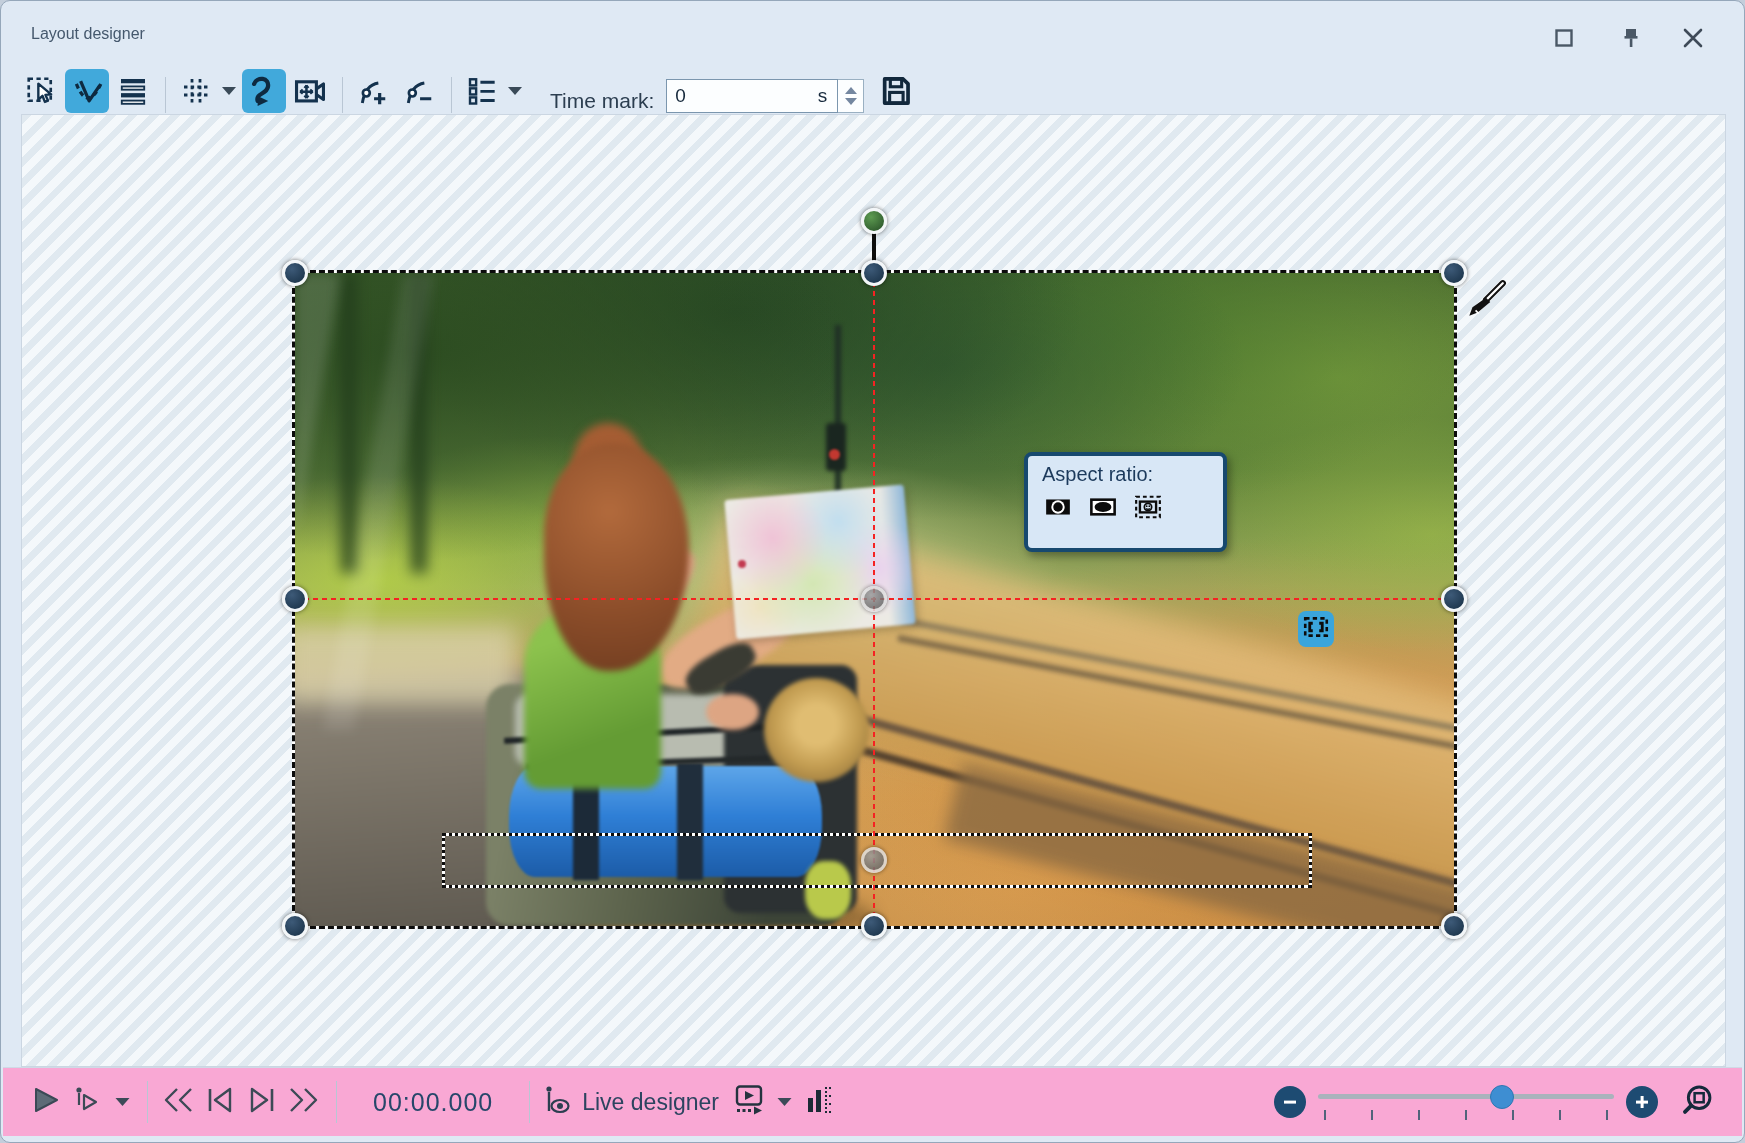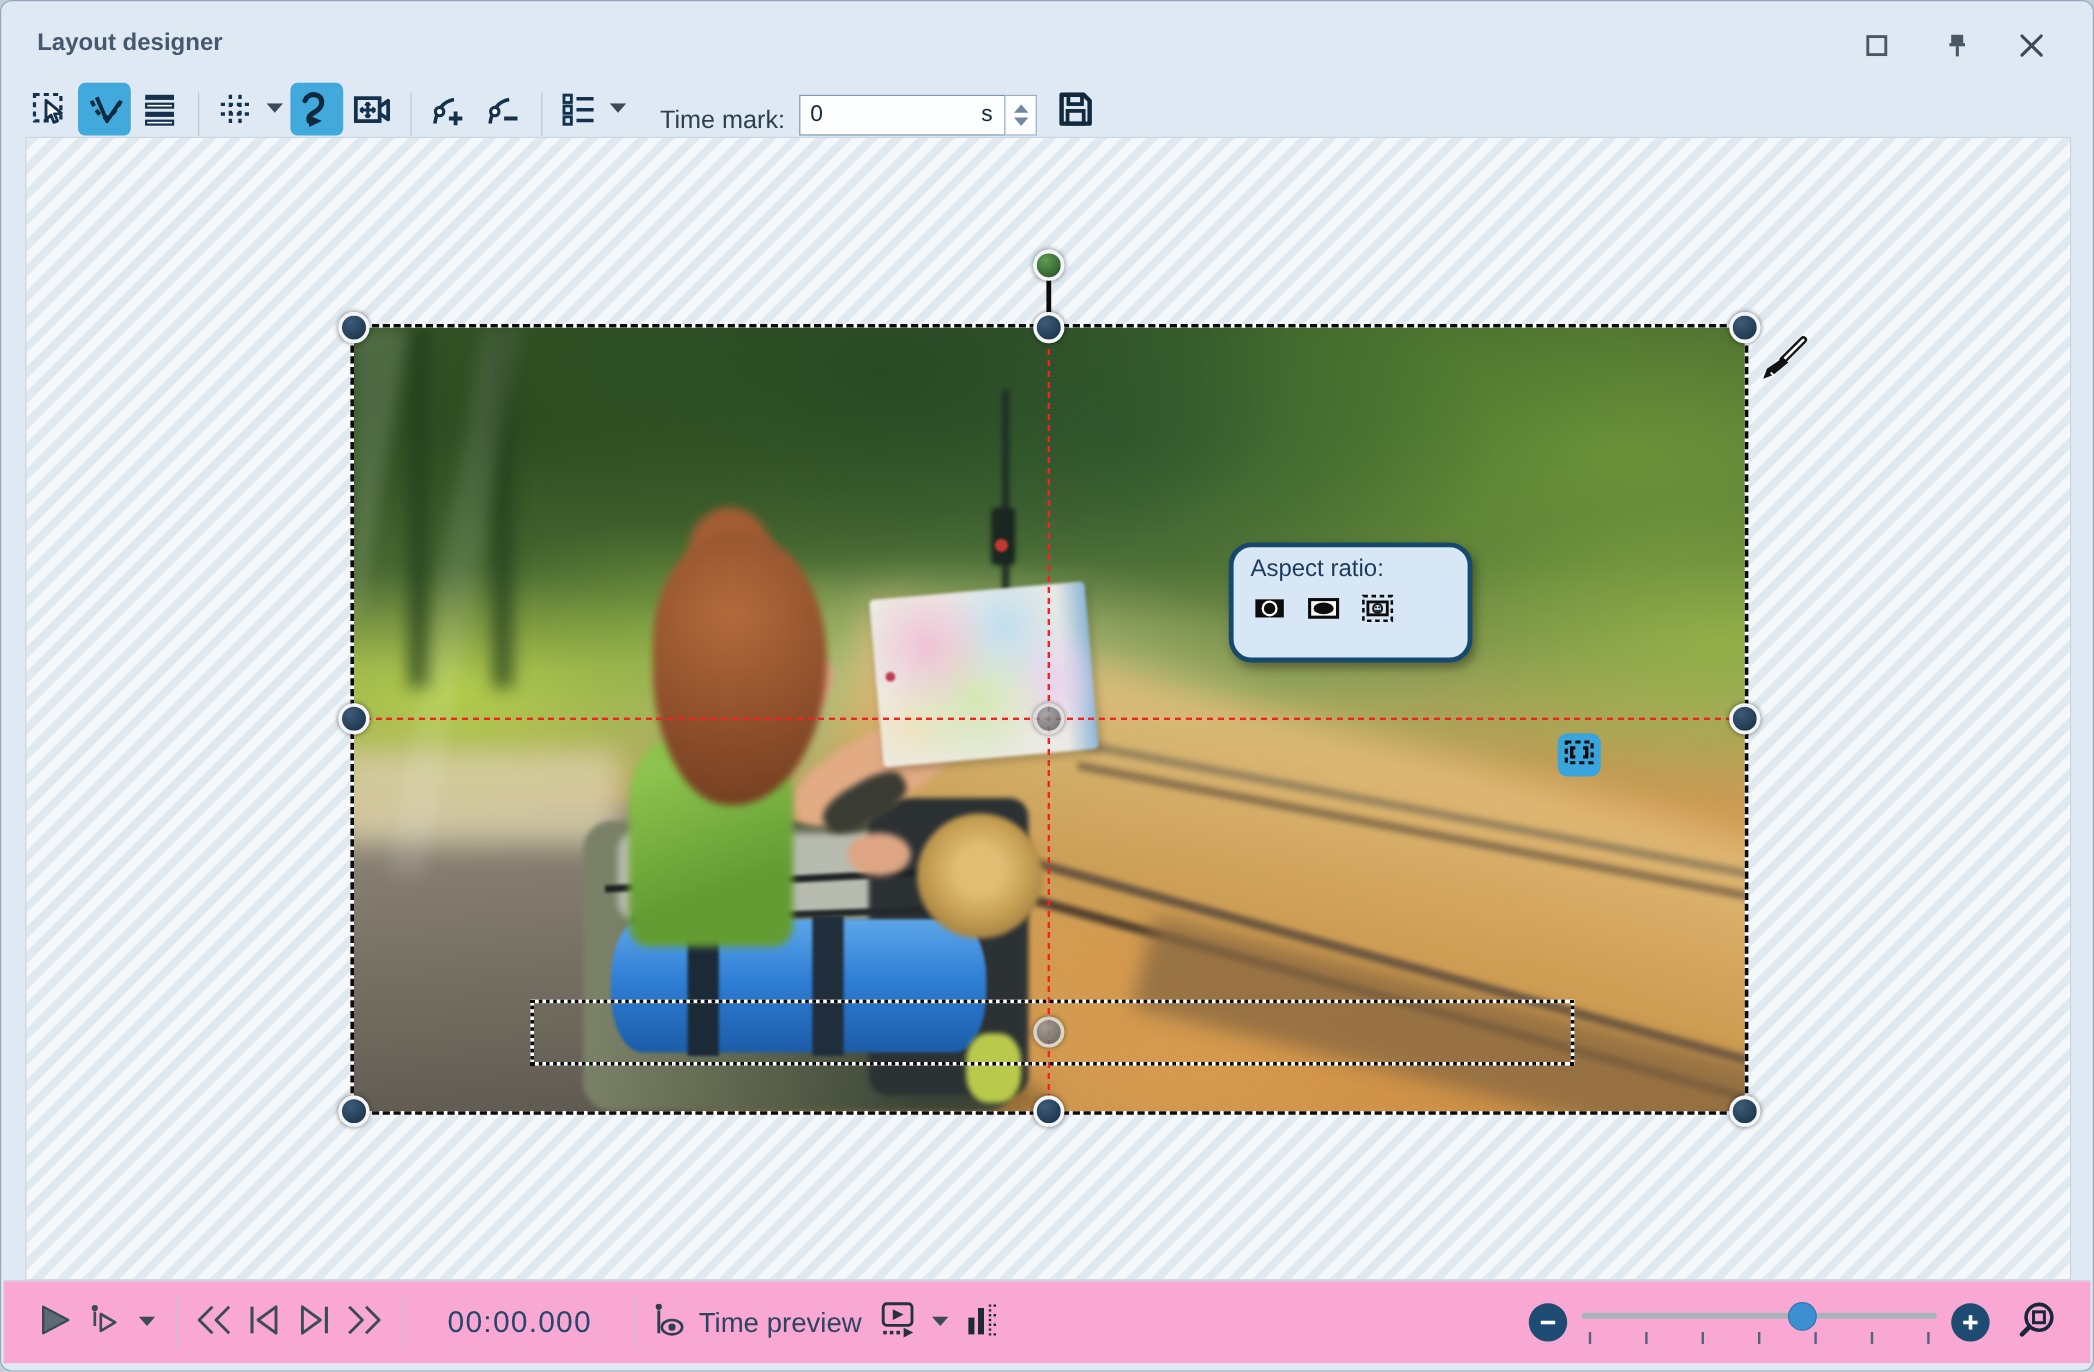--- a/index.html
+++ b/index.html
@@ -1,20 +1,20 @@
 <!DOCTYPE html>
 <html><head>
 <meta charset="utf-8">
 <style>
   html,body{margin:0;padding:0;background:#c3cedb;font-family:"Liberation Sans",sans-serif;}
   .window{position:relative;width:1745px;height:1143px;background:#dfe9f4;border:1px solid #95a7ba;
           border-radius:10px;overflow:hidden;box-sizing:border-box;}
   
   .titlebar{position:absolute;left:0;top:0;right:0;height:58px;}
-  .title{position:absolute;left:30px;top:24px;font-size:20px;font-weight:bold;color:#45586d;}
+  .title{position:absolute;left:30px;top:24px;font-size:16px;font-weight:normal;color:#45586d;}
   .winbtn{position:absolute;top:22px;width:34px;height:30px;display:flex;align-items:center;justify-content:center;cursor:default;}
   .winbtn svg{display:block;}
   
   .toolbar{position:absolute;left:18px;top:60px;right:18px;height:52px;display:flex;align-items:flex-end;}
   .tbtn{width:44px;height:44px;border-radius:6px;display:flex;align-items:center;justify-content:center;margin-right:2px;}
   .tbtn.active{background:#41a9db;}
   .tbtn svg{display:block;}
   .sep{width:1px;height:36px;background:#b9c6d4;margin:0 8px;}
   .dd{width:18px;height:44px;display:flex;align-items:center;justify-content:center;margin-right:4px;}
   .tm-label{font-size:21px;color:#2c3e50;margin:0 12px 0 22px;}
@@ -107,21 +107,21 @@
          background:repeating-linear-gradient(180deg,#f52222 0 5px,transparent 5px 9px);}
   .handle{position:absolute;width:20px;height:20px;border-radius:50%;transform:translate(-50%,-50%);
           background:radial-gradient(circle at 35% 30%,#3d5a78,#203950 75%);
           border:3px solid #f3f6f8;box-shadow:0 0 4px rgba(0,0,0,.55);}
   .handle.gray{background:radial-gradient(circle at 35% 30%,#9d9d9d,#6b6b6b 75%);opacity:.85;border-color:rgba(240,240,240,.85);}
   .handle.rot{background:radial-gradient(circle at 35% 30%,#5d9b51,#336030 75%);}
   .rot-stem{position:absolute;left:850px;top:114px;width:4px;height:46px;background:#0c0c0c;}
   .brush-cursor{position:absolute;left:1440px;top:163px;}
   
   .popup{position:absolute;left:1002px;top:337px;width:203px;height:100px;box-sizing:border-box;
-         background:#d8e7f6;border:4px solid #17496f;border-radius:19px;box-shadow:3px 4px 8px rgba(0,0,0,.35);}
+         background:#d8e7f6;border:4px solid #17496f;border-radius:8px;box-shadow:3px 4px 8px rgba(0,0,0,.35);}
   .popup-label{margin:7px 0 0 14px;font-size:20px;color:#1c3a5c;}
   .popup-opts{display:flex;align-items:center;gap:9px;margin:5px 0 0 12px;}
   .aspbtn{width:36px;height:36px;border-radius:8px;display:flex;align-items:center;justify-content:center;}
   .aspbtn.sel{background:#3aa5dc;}
   
   .bottombar{position:absolute;left:2px;right:2px;top:1066px;height:68px;background:#f9a8d4;border-top:1px solid #cfdae6;}
   .bb-left{position:absolute;left:22px;top:0;height:68px;display:flex;align-items:center;}
   .bbtn{width:40px;height:44px;display:flex;align-items:center;justify-content:center;margin-right:2px;}
   .bb-sep{width:1px;height:42px;background:#b9c6d4;margin:0 10px;}
   .timecode{font-size:25px;color:#26476a;letter-spacing:1px;margin:0 26px;}
@@ -484,21 +484,21 @@
       <div class="bbtn" style="width:34px;">
         <span>
           <svg width="30" height="32" viewBox="0 0 30 32">
             <circle cx="7" cy="5" r="2.6" fill="#2c3e50"></circle>
             <line x1="7" y1="8" x2="7" y2="27" stroke="#2c3e50" stroke-width="2.4"></line>
             <ellipse cx="18" cy="22" rx="8.5" ry="6" fill="none" stroke="#2c3e50" stroke-width="2.2"></ellipse>
             <circle cx="18" cy="22" r="3" fill="#2c3e50"></circle>
           </svg>
         </span>
       </div>
-      <div class="lp-label">Time preview</div>
+      <div class="lp-label">Live designer</div>
 
       <div class="bbtn">
         <span>
           <svg width="32" height="32" viewBox="0 0 32 32">
             <rect x="4" y="2.5" width="24" height="18" rx="3" fill="none" stroke="#24333f" stroke-width="2.4"></rect>
             <path d="M12 7 L21 11.5 L12 16 Z" fill="#24333f"></path>
             <rect x="4" y="25" width="3" height="3" fill="#24333f"></rect>
             <rect x="9.5" y="25" width="3" height="3" fill="#24333f"></rect>
             <rect x="15" y="25" width="3" height="3" fill="#24333f"></rect>
             <path d="M21 22.5 L29 26.5 L21 30.5 Z" fill="#24333f"></path>

